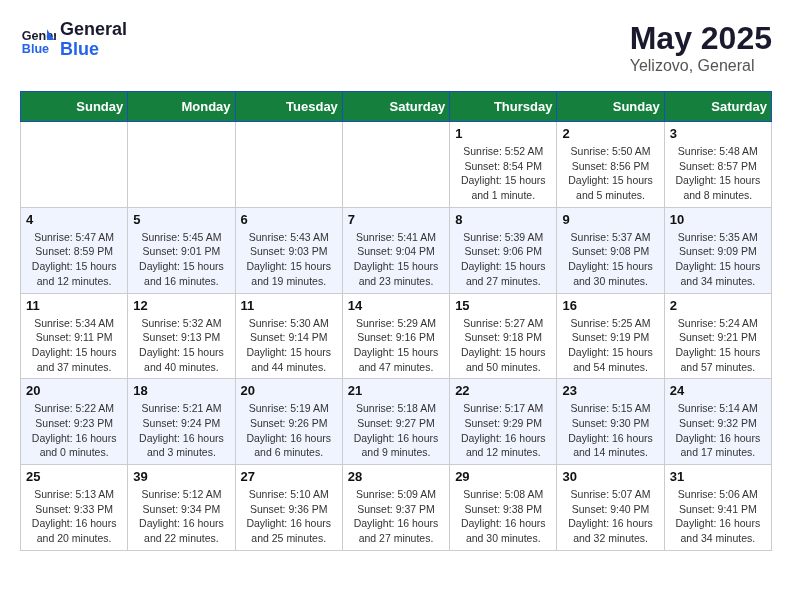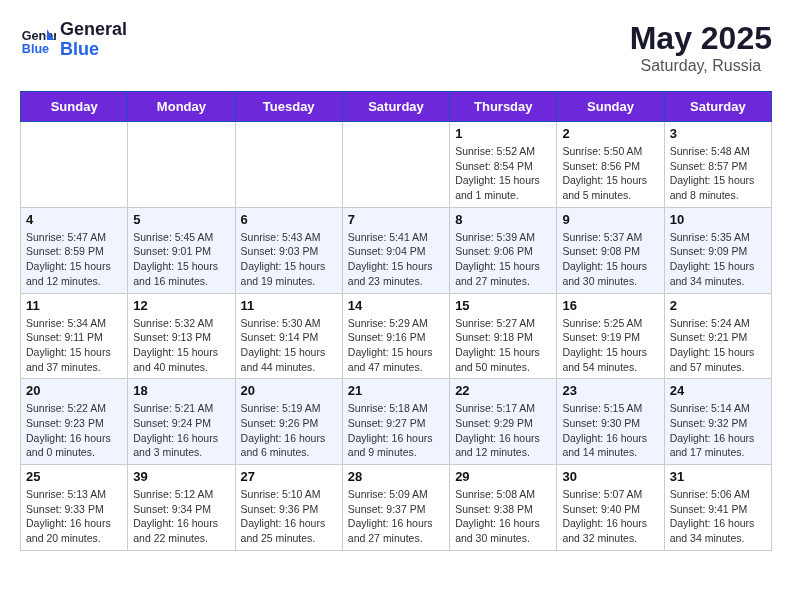--- a/index.html
+++ b/index.html
@@ -26,40 +26,40 @@
       font-weight: bold;
       color: #1a1a2e;
       line-height: 1.1;
     }
     .logo-text .blue { color: #2563eb; }
     .logo-icon {
       width: 36px;
       height: 36px;
     }
     .title-block {
-      text-align: center;
+      text-align: left;
     }
     .title-block .month-year {
       font-size: 32px;
       font-weight: bold;
       color: #1a1a2e;
     }
     .title-block .location {
       font-size: 16px;
       color: #555;
     }
     table {
       width: 100%;
       border-collapse: collapse;
       font-size: 11px;
     }
     thead tr th {
-      background: #6d28d9;
+      background: #15803d;
       color: #fff;
-      text-align: center;
+      text-align: right;
       padding: 7px 4px;
       font-size: 13px;
       font-weight: bold;
       border: 1px solid #1a4fba;
     }
     tbody tr td {
       border: 1px solid #ccc;
       vertical-align: top;
       padding: 4px 5px;
       width: 14.28%;
@@ -72,20 +72,21 @@
     .day-num {
       font-weight: bold;
       font-size: 13px;
       margin-bottom: 3px;
       color: #111;
     }
     .day-info {
       color: #333;
       font-size: 10.5px;
       line-height: 1.4;
+      text-align: center;
     }
     td.empty {
       background: #fff !important;
     }
     tbody tr:nth-child(even) td.empty {
       background: #f0f4ff !important;
     }
   </style>
 </head>
 <body>
@@ -96,21 +97,21 @@
       <text x="2" y="20" font-size="14" font-weight="bold" fill="#1a1a2e">General</text>
       <text x="2" y="34" font-size="14" font-weight="bold" fill="#2563eb">Blue</text>
       <polygon points="30,8 38,20 30,20" fill="#2563eb"></polygon>
     </svg>
     <div class="logo-text">
       <span>General</span><br><span class="blue">Blue</span>
     </div>
   </div>
   <div class="title-block">
     <div class="month-year">May 2025</div>
-    <div class="location">Saturday, Russia</div>
+    <div class="location">Yelizovo, General</div>
   </div>
 </div>
 
 <table>
   <thead>
     <tr>
     <th>Sunday</th>
         <th>Monday</th>
         <th>Tuesday</th>
         <th>Saturday</th>

